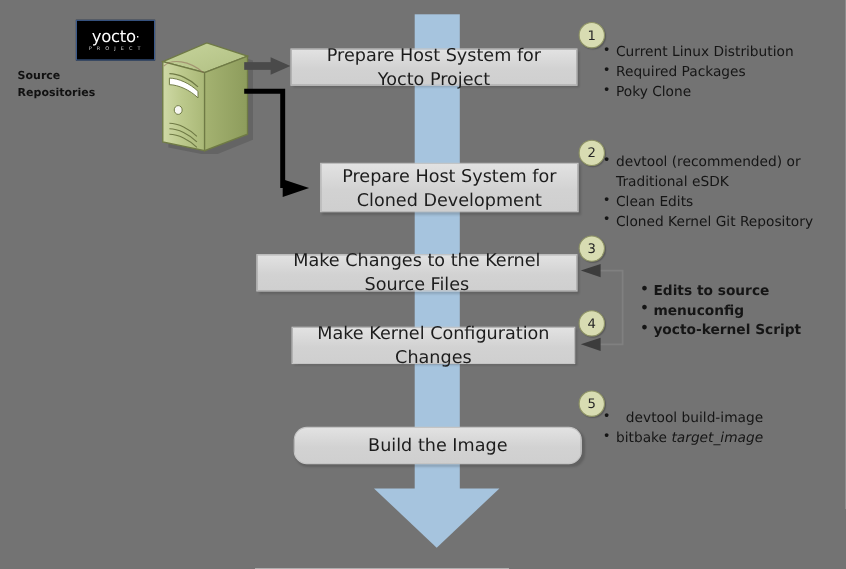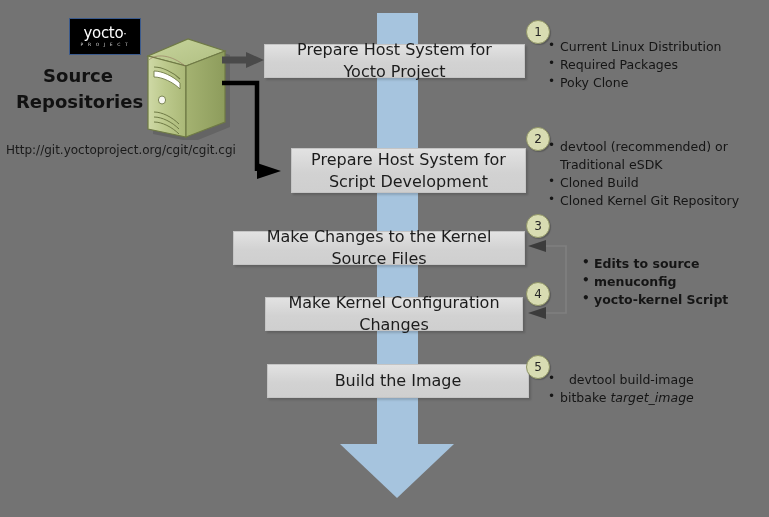--- a/index.html
+++ b/index.html
@@ -51,22 +51,21 @@
     letter-spacing: 1.6px;
     margin-top: 2px;
   }
 
   
   .src-label {
     position: absolute;
     left: 16px;
     top: 63px;
     width: 124px;
-    text-align: center;
-    font-size: 18px;
+    font-size: 10px;
     font-weight: bold;
     color: #111111;
     line-height: 1.45;
   }
   .src-url {
     position: absolute;
     left: 6px;
     top: 143px;
     font-size: 12px;
     color: #1a1a1a;
@@ -115,21 +114,21 @@
     text-align: center;
     color: #1c1c1c;
     font-size: 16px;
     line-height: 1.35;
     padding: 16px 10px;
   }
   #box1 { left: 264px; top: 44px;  width: 261px; height: 31px; }
   #box2 { left: 291px; top: 148px; width: 235px; height: 45px; }
   #box3 { left: 233px; top: 231px; width: 292px; height: 31px; }
   #box4 { left: 265px; top: 297px; width: 258px; height: 31px; }
-  #box5 { left: 267px; top: 364px; width: 262px; height: 31px; }
+  #box5 { left: 267px; top: 388px; width: 262px; height: 31px; border-radius: 12px; }
 
   
   .badge {
     position: absolute;
     width: 24px;
     height: 24px;
     border-radius: 50%;
     background: #d8dcb2;
     border: 1px solid #8f9466;
     box-shadow: 1px 1px 1px rgba(0,0,0,0.22);
@@ -195,21 +194,20 @@
       <span>yocto</span><span class="dot">·</span>
     </div>
     <div class="y-sub">P R O J E C T</div>
   </div>
 
   <div class="src-label">
     <div>Source</div>
     <div>Repositories</div>
   </div>
 
-  <div class="src-url">Http://git.yoctoproject.org/cgit/cgit.cgi</div>
 
   <div class="server">
     <svg width="94" height="104" viewBox="0 0 94 104" xmlns="http://www.w3.org/2000/svg">
       <defs>
         <linearGradient id="faceGrad" x1="0" y1="0" x2="1" y2="0">
           <stop offset="0%" stop-color="#cfd9a6"></stop>
           <stop offset="45%" stop-color="#bcc98c"></stop>
           <stop offset="100%" stop-color="#aab877"></stop>
         </linearGradient>
         <linearGradient id="sideGrad" x1="0" y1="0" x2="1" y2="0">
@@ -250,21 +248,21 @@
 
     <polyline points="222,83 257,83 257,171" fill="none" stroke="#000000" stroke-width="4.5"></polyline>
     <polygon points="257,163 281,171 257,179" fill="#000000"></polygon>
 
     <polyline points="534,246 566,246 566,313 534,313" fill="none" stroke="#808080" stroke-width="1.6"></polyline>
     <polygon points="546,240 528,246 546,252" fill="#3c3c3c"></polygon>
     <polygon points="546,307 528,313 546,319" fill="#3c3c3c"></polygon>
   </svg>
 
   <div class="pbox" id="box1">Prepare Host System for Yocto Project</div>
-  <div class="pbox" id="box2">Prepare Host System for Script Development</div>
+  <div class="pbox" id="box2">Prepare Host System for Cloned Development</div>
   <div class="pbox" id="box3">Make Changes to the Kernel Source Files</div>
   <div class="pbox" id="box4">Make Kernel Configuration Changes</div>
   <div class="pbox" id="box5">Build the Image</div>
 
   <div class="badge" id="badge1">1</div>
   <div class="badge" id="badge2">2</div>
   <div class="badge" id="badge3">3</div>
   <div class="badge" id="badge4">4</div>
   <div class="badge" id="badge5">5</div>
 
@@ -273,21 +271,21 @@
       <li>Current Linux Distribution</li>
       <li>Required Packages</li>
       <li>Poky Clone</li>
     </ul>
   </div>
 
   <div class="notes" id="notes2">
     <ul>
       <li>devtool (recommended) or
 Traditional eSDK</li>
-      <li>Cloned Build</li>
+      <li>Clean Edits</li>
       <li>Cloned Kernel Git Repository</li>
     </ul>
   </div>
 
   <div class="notes" id="notes3">
     <ul>
       <li>Edits to source</li>
       <li>menuconfig</li>
       <li>yocto-kernel Script</li>
     </ul>

